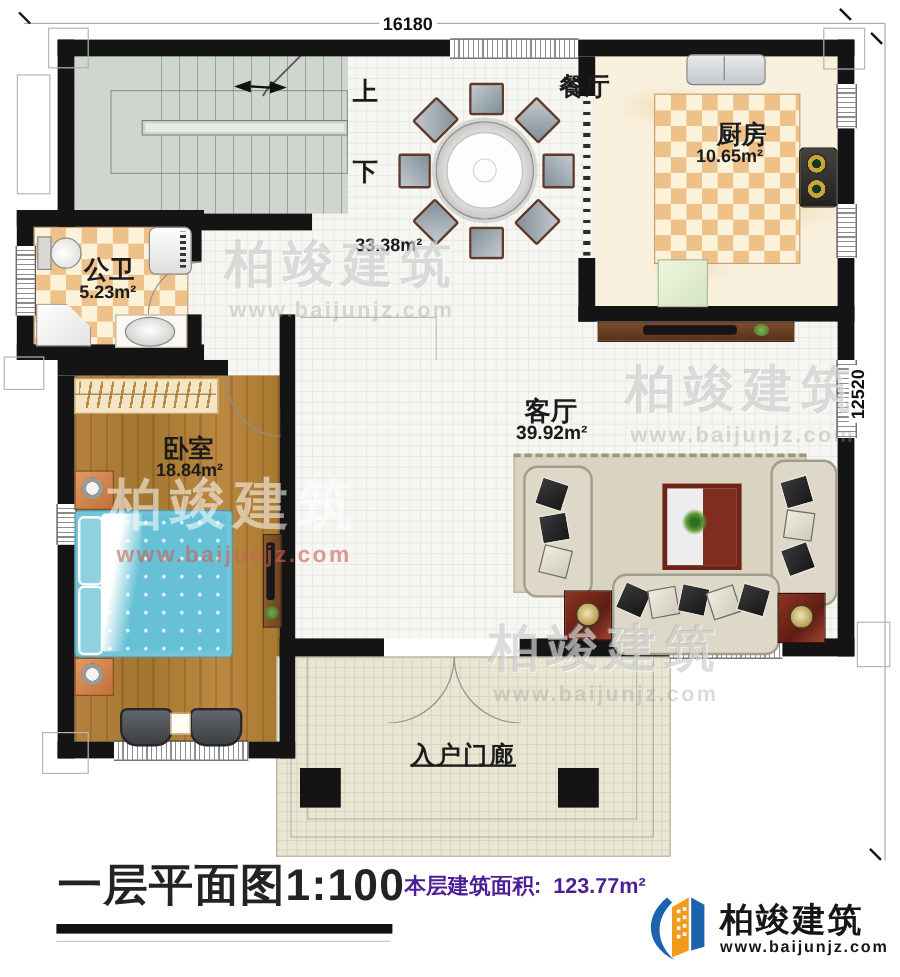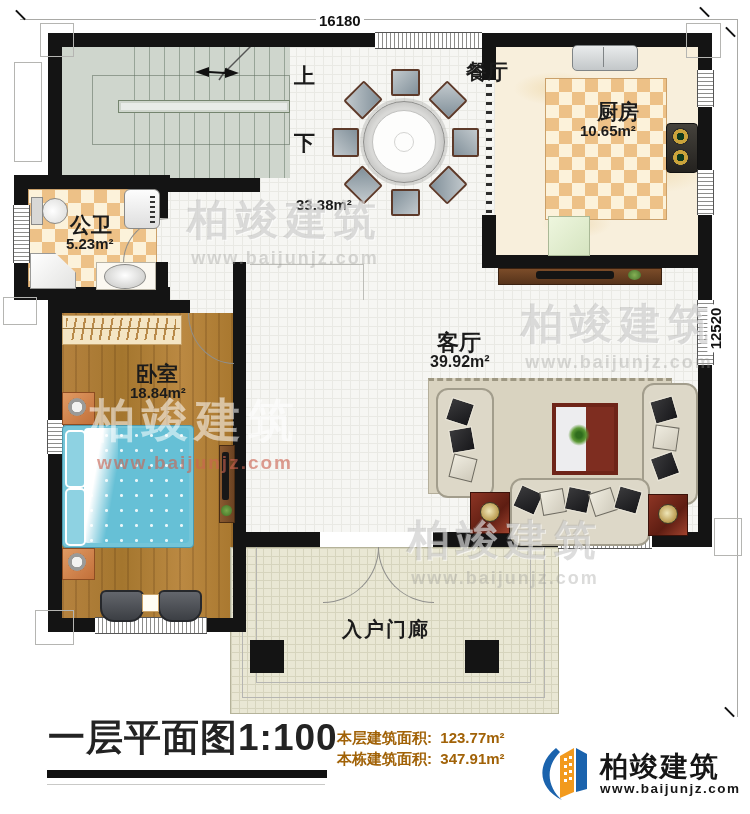--- a/index.html
+++ b/index.html
@@ -35,21 +35,21 @@
   .wm-bed .t{font-size:46px;color:rgba(255,255,255,.55);}
   .wm-bed .u{font-size:19px;color:rgba(204,98,80,.62);}
   
   .sofa{background:#ddd8c8;border:2px solid #a29d8c;border-radius:12px;}
   .pillow-d{background:linear-gradient(135deg,#3a3a3c,#17171a);border:1px solid #e9e5d8;}
   .pillow-l{background:linear-gradient(135deg,#efece0,#cfcabb);border:1px solid #6d6a60;}
   .redwood{background:linear-gradient(135deg,#8d3524,#5e1d12 60%,#a0432e);border:1px solid #3a120a;}
   .lamp{background:radial-gradient(circle at 45% 45%,#efe6b8,#b99a4e 70%,#6d5420);border-radius:50%;border:1px solid #3d3d2a;}
   .chair-dark{background:linear-gradient(180deg,#63666c,#3c3f44);border:2px solid #26282c;border-radius:6px 6px 14px 14px;}
   .footer-title{font-weight:bold;color:#232323;font-size:37px;letter-spacing:1px;white-space:nowrap;}
-  .stat-row{font-size:15px;font-weight:bold;color:#a16207;white-space:nowrap;line-height:20.5px;}
+  .stat-row{font-size:18px;font-weight:bold;color:#4c1d95;white-space:nowrap;line-height:20.5px;}
   .logo-name{font-size:28px;font-weight:bold;color:#161616;letter-spacing:2px;}
   .logo-url{font-size:13.5px;font-weight:bold;color:#161616;letter-spacing:1.5px;}
 </style>
 </head>
 <body>
 
 <div class="plan">
 
   <div class="abs tile" style="left:62px;top:47px;width:636px;height:485px;"></div>
   <div class="abs stairs-floor" style="left:62px;top:47px;width:228px;height:131px;"></div>
@@ -190,21 +190,21 @@
   <div class="abs room-name" style="left:466px;top:58px;font-size:21px;">餐厅</div>
   <div class="abs room-area" style="left:296px;top:196px;font-size:15px;">33.38m²</div>
   <div class="abs room-name" style="left:585px;top:98px;font-size:21px;padding-left:12px;">厨房</div>
   <div class="abs room-area" style="left:580px;top:122px;font-size:15px;">10.65m²</div>
   <div class="abs room-name" style="left:70px;top:211px;font-size:21px;">公卫</div>
   <div class="abs room-area" style="left:66px;top:235px;font-size:15px;">5.23m²</div>
   <div class="abs room-name" style="left:136px;top:360px;font-size:21px;">卧室</div>
   <div class="abs room-area" style="left:130px;top:384px;font-size:15px;">18.84m²</div>
   <div class="abs room-name" style="left:437px;top:328px;font-size:22px;">客厅</div>
   <div class="abs room-area" style="left:430px;top:353px;font-size:16px;">39.92m²</div>
-  <div class="abs room-name" style="left:342px;top:616px;font-size:20px;letter-spacing:2px;">入户门廊</div>
+  <div class="abs room-name" style="left:342px;top:616px;font-size:20px;letter-spacing:2px;text-decoration:underline;">入户门廊</div>
 
   <div class="abs wm wm-gray" style="left:135px;top:192px;width:300px;">
     <div class="t">柏竣建筑</div>
     <div class="u">www.baijunjz.com</div>
   </div>
   <div class="abs wm wm-gray" style="left:488px;top:296px;width:262px;">
     <div class="t">柏竣建筑</div>
     <div class="u">www.baijunjz.com</div>
   </div>
   <div class="abs wm wm-bed" style="left:55px;top:390px;width:280px;">
@@ -233,21 +233,20 @@
   <div class="abs bracket" style="left:14px;top:62px;width:26px;height:98px;"></div>
 
   <div class="abs footer-title" style="left:48px;top:713px;">
     <span>一层平面图</span><span>1:100</span>
   </div>
   <div class="abs" style="left:47px;top:770px;width:280px;height:8px;background:#111;"></div>
   <div class="abs" style="left:47px;top:784px;width:278px;height:1px;background:#c9c9c7;"></div>
 
   <div class="abs" style="left:337px;top:728px;">
     <div class="stat-row"><span>本层建筑面积:</span>&nbsp; <span>123.77m²</span></div>
-    <div class="stat-row"><span>本栋建筑面积:</span>&nbsp; <span>347.91m²</span></div>
   </div>
 
   <svg class="abs" style="left:540px;top:740px;" width="56" height="62" viewBox="0 0 56 62">
     <path d="M16 8 C -4 24 -2 48 22 60 C 8 48 4 28 20 12 Z" fill="#1b63ad"></path>
     <path d="M20 16 L34 8 L34 52 L20 58 Z" fill="#f29a1e"></path>
     <path d="M36 8 L47 14 L47 49 L36 52 Z" fill="#1b63ad"></path>
     <g fill="#ffffff">
       <rect x="24" y="18" width="3" height="3"></rect>
         <rect x="29" y="16" width="3" height="3"></rect>
       <rect x="24" y="25" width="3" height="3"></rect>

